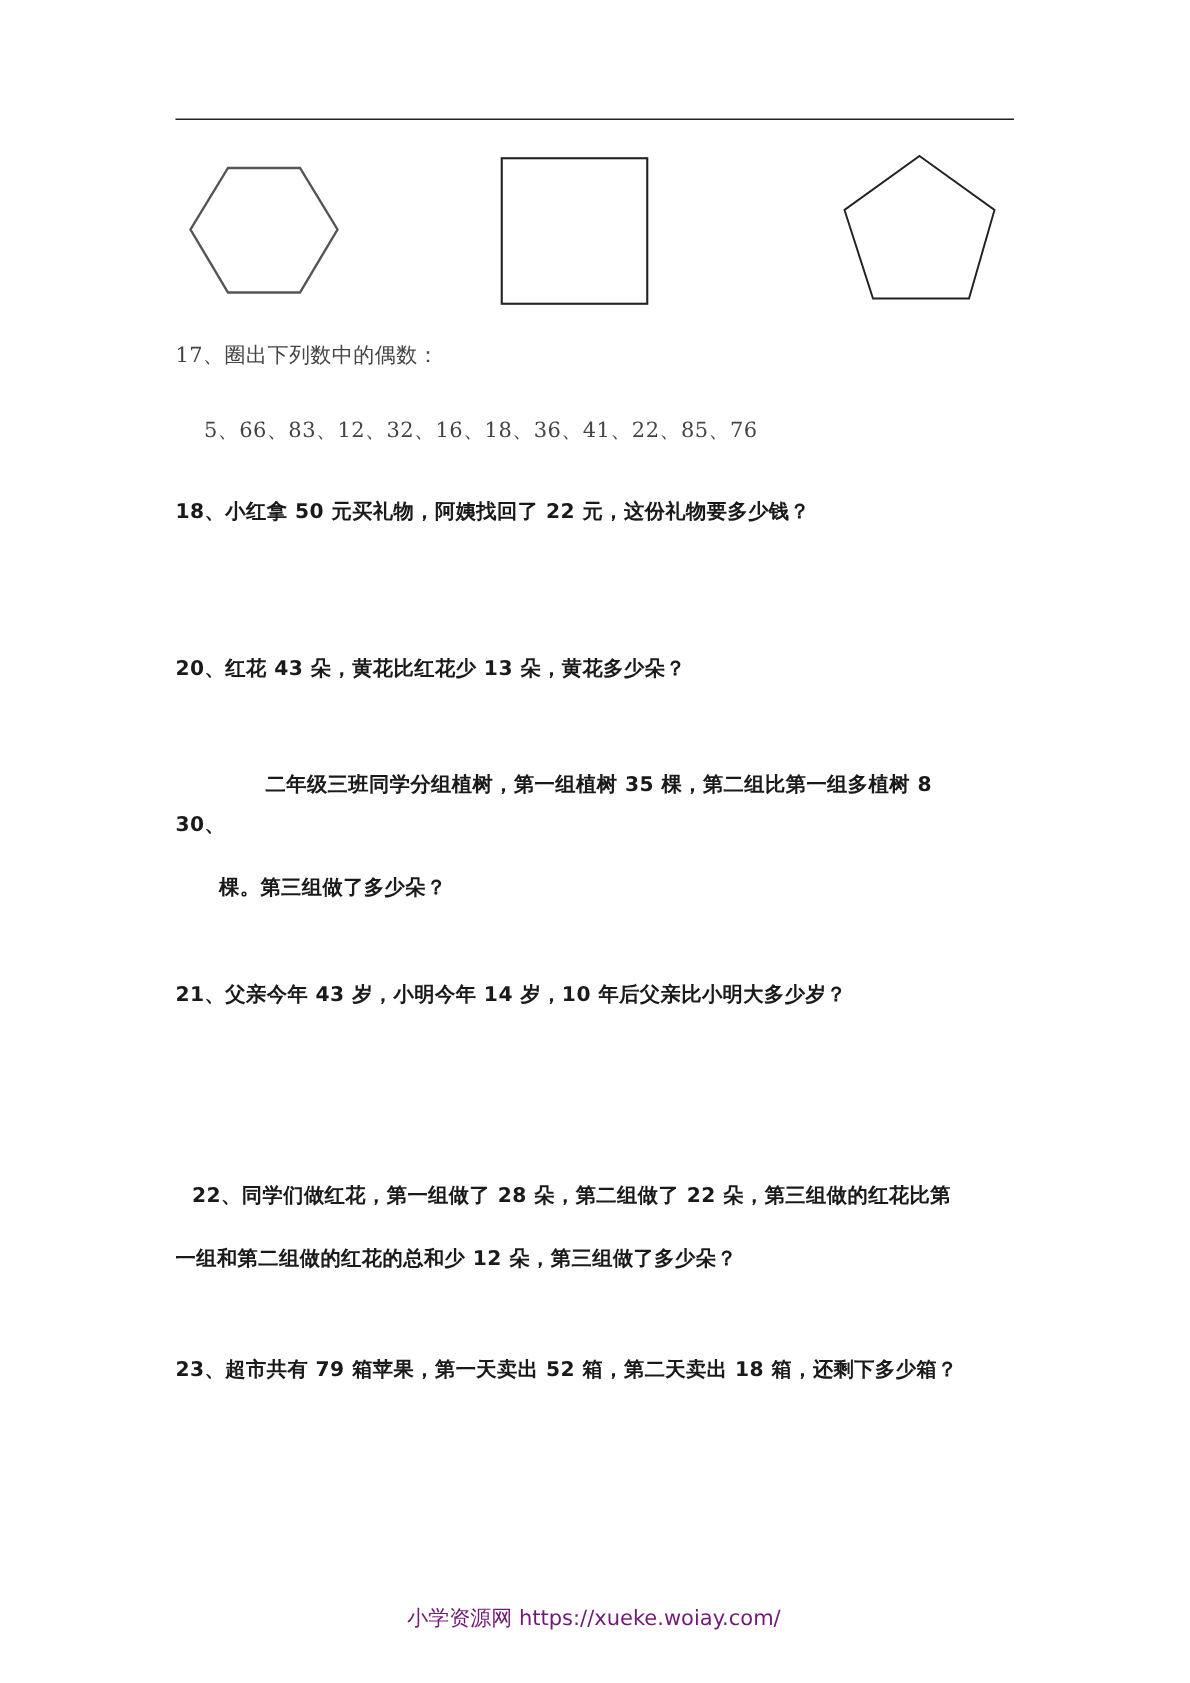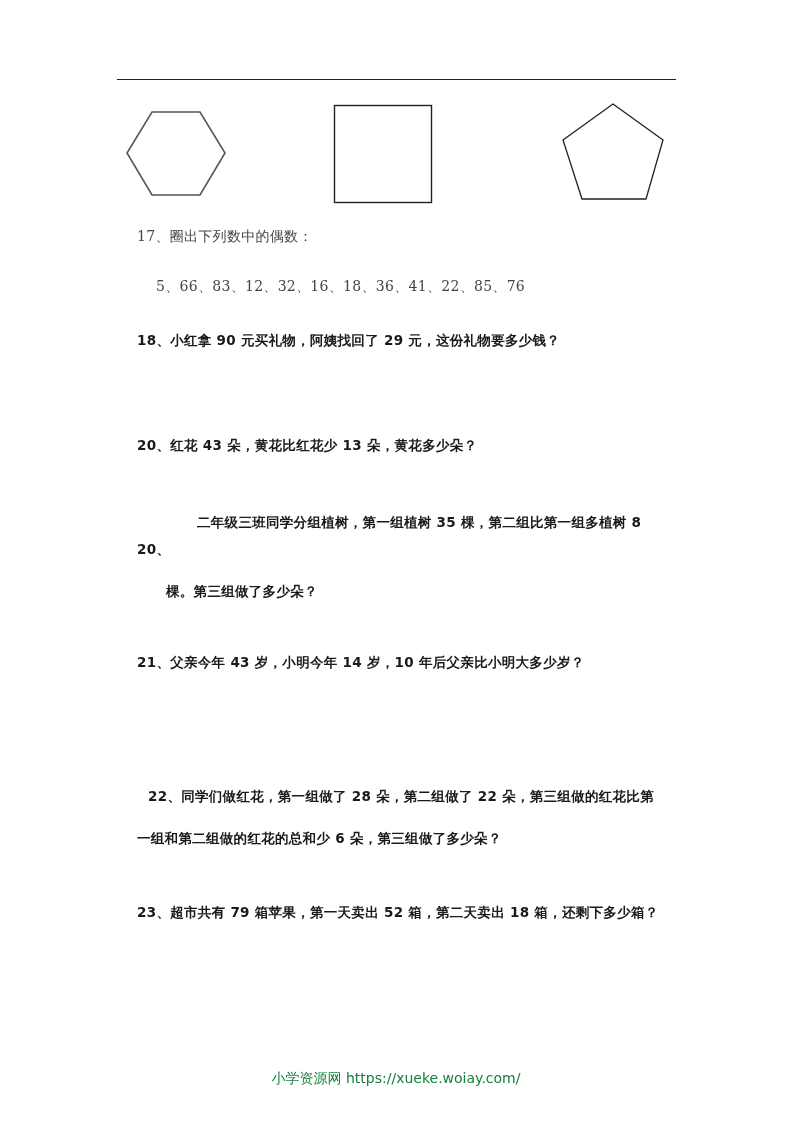--- a/index.html
+++ b/index.html
@@ -1,24 +1,24 @@
 <!DOCTYPE html>
 <html><head>
 <meta charset="utf-8">
 <style>
   html, body { margin: 0; padding: 0; background: #ffffff; }
   body { width: 793px; height: 1122px; position: relative; overflow: hidden;
          font-family: "DejaVu Serif", "Liberation Serif", serif; color: #1a1a1a; }
   .rule { position: absolute; left: 117px; top: 79px; width: 559px; height: 0; border-top: 1.2px solid #222; }
   .shape { position: absolute; }
-  .q { position: absolute; font-size: 14.5px; white-space: nowrap; letter-spacing: 0.3px; margin-left: 20px; }
+  .q { position: absolute; font-size: 14.5px; white-space: nowrap; letter-spacing: 0.3px; }
   .q.bold { font-family: "DejaVu Sans", "Liberation Sans", sans-serif; font-weight: bold; font-size: 13.5px; }
   .q.light { color: #444; font-family: "DejaVu Serif", serif; font-size: 14px; }
   .footer { position: absolute; left: 0; width: 792px; top: 1070px; text-align: center;
-            font-family: "DejaVu Sans", "Liberation Sans", sans-serif; font-size: 14px; color: #15803d; }
+            font-family: "DejaVu Sans", "Liberation Sans", sans-serif; font-size: 14px; color: #701a75; }
 </style>
 </head>
 <body>
 
 <div class="rule"></div>
 
 <svg class="shape" style="left:124px;top:110px" width="104" height="88" viewBox="0 0 104 88">
   <polygon points="28,2 76,2 101,43 76,85 28,85 3,43" fill="none" stroke="#555" stroke-width="1.6"></polygon>
 </svg>
 
@@ -26,28 +26,28 @@
   <rect x="1.5" y="1.5" width="97" height="97" fill="none" stroke="#222" stroke-width="1.4"></rect>
 </svg>
 
 <svg class="shape" style="left:560px;top:102px" width="106" height="100" viewBox="0 0 106 100">
   <polygon points="53,2 103,38 86,97 22,97 3,38" fill="none" stroke="#222" stroke-width="1.3"></polygon>
 </svg>
 
 <div class="q light" style="left:117px;top:228px">17、圈出下列数中的偶数：</div>
 <div class="q light" style="left:136px;top:278px">5、66、83、12、32、16、18、36、41、22、85、76</div>
 
-<div class="q bold" style="left:117px;top:332px">18、小红拿 90 元买礼物，阿姨找回了 29 元，这份礼物要多少钱？</div>
+<div class="q bold" style="left:117px;top:332px">18、小红拿 50 元买礼物，阿姨找回了 22 元，这份礼物要多少钱？</div>
 
 <div class="q bold" style="left:117px;top:437px">20、红花 43 朵，黄花比红花少 13 朵，黄花多少朵？</div>
 
-<div class="q bold" style="left:117px;top:541px">20、</div>
+<div class="q bold" style="left:117px;top:541px">30、</div>
 <div class="q bold" style="left:177px;top:514px">二年级三班同学分组植树，第一组植树 35 棵，第二组比第一组多植树 8</div>
 <div class="q bold" style="left:146px;top:583px">棵。第三组做了多少朵？</div>
 
 <div class="q bold" style="left:117px;top:654px">21、父亲今年 43 岁，小明今年 14 岁，10 年后父亲比小明大多少岁？</div>
 
 <div class="q bold" style="left:128px;top:788px">22、同学们做红花，第一组做了 28 朵，第二组做了 22 朵，第三组做的红花比第</div>
-<div class="q bold" style="left:117px;top:830px">一组和第二组做的红花的总和少 6 朵，第三组做了多少朵？</div>
+<div class="q bold" style="left:117px;top:830px">一组和第二组做的红花的总和少 12 朵，第三组做了多少朵？</div>
 
 <div class="q bold" style="left:117px;top:904px">23、超市共有 79 箱苹果，第一天卖出 52 箱，第二天卖出 18 箱，还剩下多少箱？</div>
 
 <div class="footer">小学资源网 https://xueke.woiay.com/</div>
 
 </body></html>

